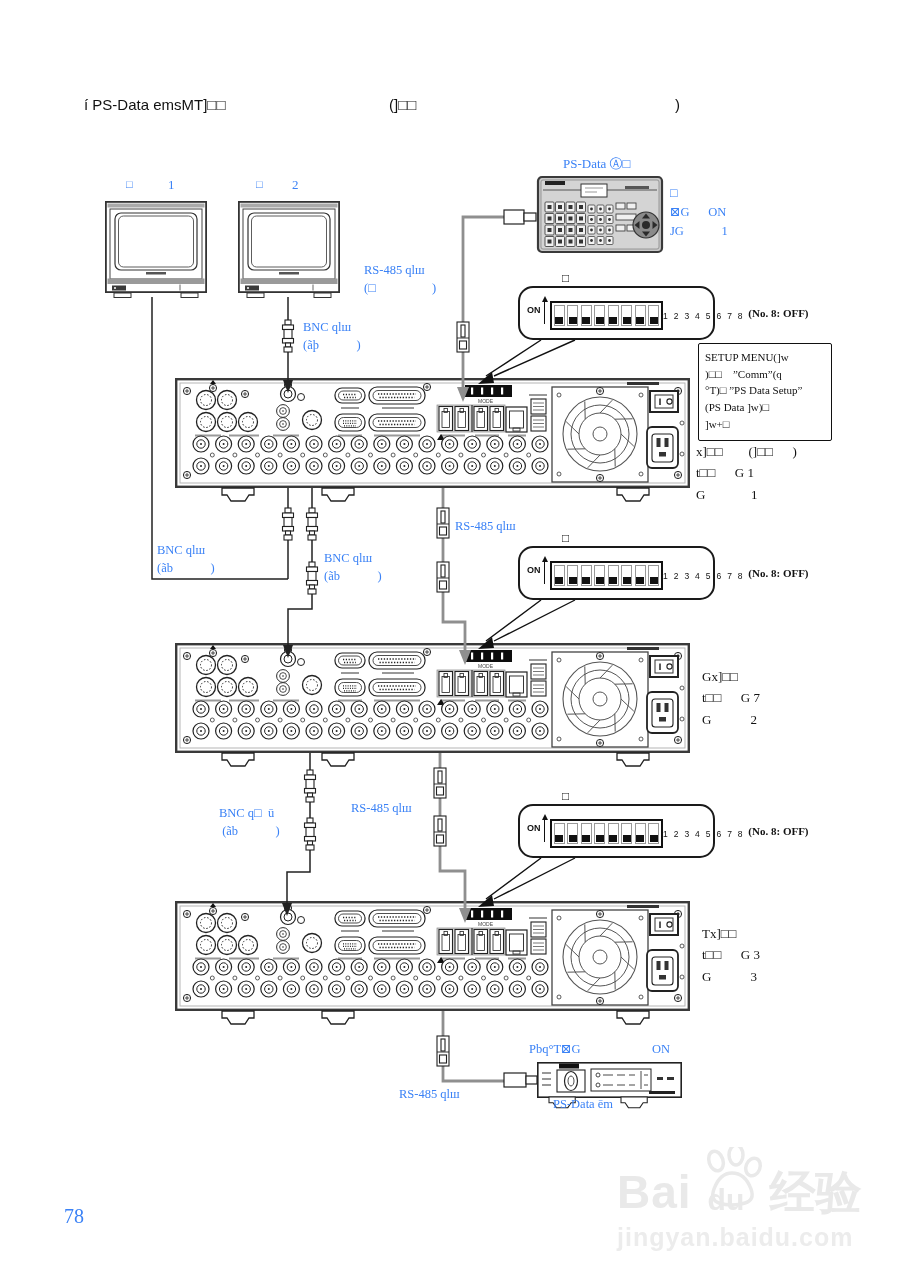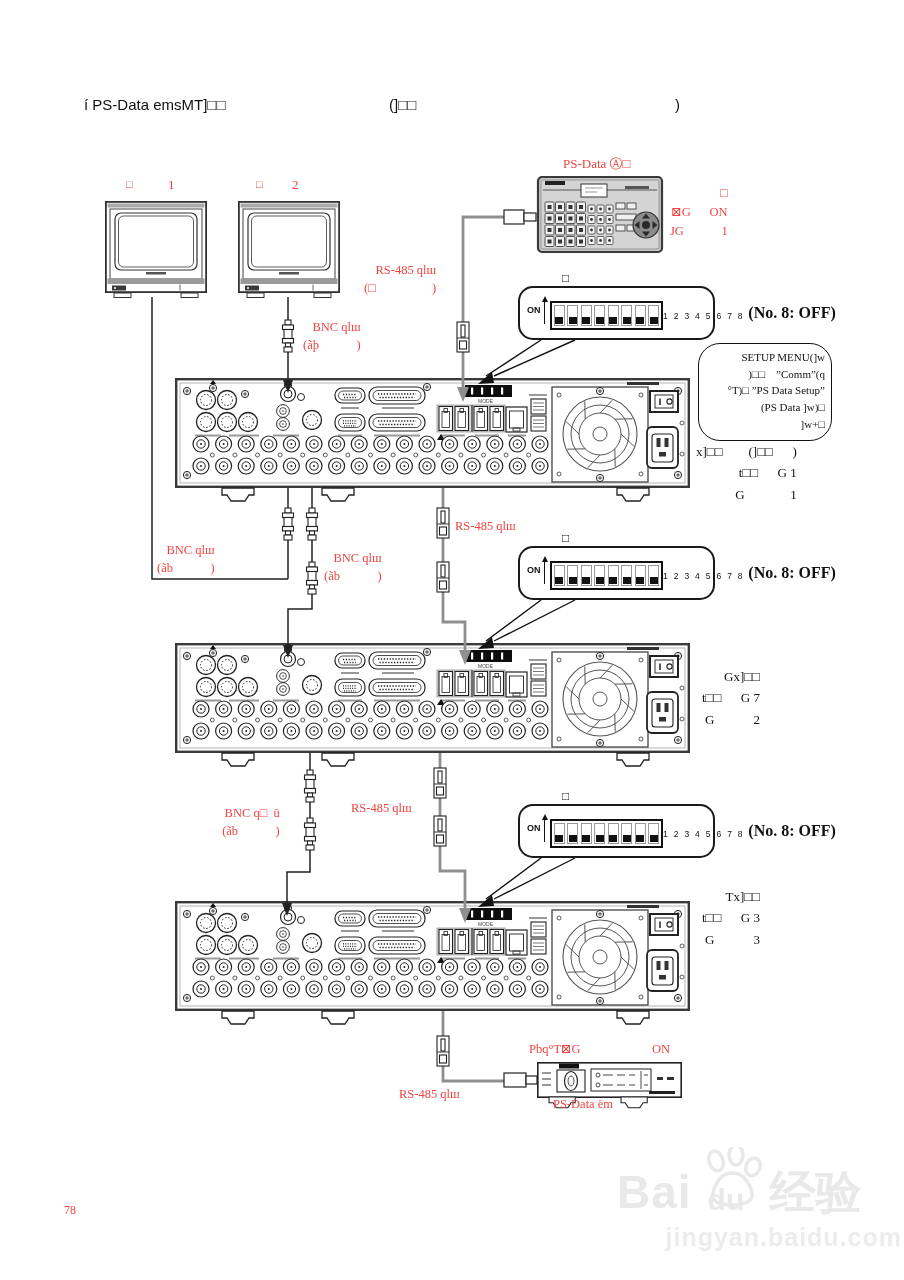--- a/index.html
+++ b/index.html
@@ -1,40 +1,40 @@
 <!DOCTYPE html>
 <html><head>
 <meta charset="utf-8">
 <style>
   html,body{margin:0;padding:0;background:#fff;}
   .page{position:relative;width:904px;height:1280px;background:#fff;overflow:hidden;
-        font-family:"Liberation Serif","DejaVu Serif",serif;color:#111;text-align:right;}
+        font-family:"Liberation Serif","DejaVu Serif",serif;color:#111;}
   .abs{position:absolute;}
-  .lbl{position:absolute;font-size:12.5px;line-height:1.45;white-space:pre;color:#ef4444;}
+  .lbl{position:absolute;font-size:12.5px;line-height:1.45;white-space:pre;color:#3b82f6;}
   .title{position:absolute;font-size:15px;font-family:"Liberation Sans","DejaVu Sans",sans-serif;}
   
   .dip{position:absolute;width:197px;height:54px;border:2.2px solid #1a1a1a;border-radius:15px;
        background:#fff;display:flex;align-items:center;box-sizing:border-box;padding:2px 4px 2px 7px;}
   .dip-on{display:flex;align-items:center;font-size:9px;font-weight:bold;
           font-family:"Liberation Sans","DejaVu Sans",sans-serif;margin-top:-6px;}
   .uparrow{display:inline-flex;flex-direction:column;align-items:center;margin:0 2px 0 1px;}
   .uparrow .tri{width:0;height:0;border-left:3.5px solid transparent;border-right:3.5px solid transparent;
                 border-bottom:6px solid #111;}
   .uparrow .stem{width:1.5px;height:22px;background:#111;}
   .dip-mid{display:flex;align-items:center;margin-top:5px;}
   .swblock{border:2px solid #111;background:#fff;display:flex;gap:2.5px;padding:2px;}
   .sw{width:9px;height:19px;border:1px solid #999;background:#fff;position:relative;}
   .sw::after{content:"";position:absolute;left:0.5px;right:0.5px;bottom:1px;height:7px;background:#111;}
   .nums{font-size:8.5px;letter-spacing:1.8px;margin-top:1px;white-space:pre;
         font-family:"Liberation Sans","DejaVu Sans",sans-serif;}
-  .dipnote{font-size:16px;font-weight:bold;white-space:nowrap;margin-left:4px;}
+  .dipnote{font-size:11px;font-weight:bold;white-space:nowrap;margin-left:4px;}
   .dipbox{position:absolute;font-size:12px;}
   
   .setupbox{position:absolute;left:698px;top:343px;width:134px;height:98px;border:1.7px solid #111;
-            border-radius:22px;box-sizing:border-box;padding:5px 6px;font-size:11px;line-height:1.52;
+            border-radius:2px;box-sizing:border-box;padding:5px 6px;font-size:11px;line-height:1.52;
             white-space:pre;background:#fff;}
   .racknote{position:absolute;font-size:13px;line-height:1.65;white-space:pre;}
   
   .wm{position:absolute;left:617px;top:1147px;width:285px;color:#e9e9e9;
       font-family:"Liberation Sans","DejaVu Sans",sans-serif;}
   .wm-row{display:flex;align-items:flex-end;}
   .wm-bai{font-size:46px;font-weight:bold;letter-spacing:1px;line-height:1;}
   .wm-pawwrap{position:relative;width:72px;height:68px;margin-left:2px;}
   .wm-du{position:absolute;left:14px;bottom:0;font-size:30px;font-weight:bold;line-height:1;}
   .wm-cn{font-size:46px;font-weight:bold;line-height:1;margin-left:4px;}
@@ -542,25 +542,25 @@
 )□□    ”Comm”(q
 °T)□ ”PS Data Setup”
 (PS Data ]w)□
 ]w+□</div>
 <div class="racknote" style="left:696px;top:441px">x]□□        (]□□      )
 t□□      G 1
 G              1</div>
 <div class="racknote" style="left:702px;top:666px">Gx]□□
 t□□      G 7
 G            2</div>
-<div class="racknote" style="left:702px;top:886px">Tx]□□
+<div class="racknote" style="left:702px;top:923px">Tx]□□
 t□□      G 3
 G            3</div>
 
-<span class="lbl" style="left:64px;top:1202px;font-size:12px">78</span>
+<span class="lbl" style="left:64px;top:1202px;font-size:20px">78</span>
 
 <div class="wm">
   <div class="wm-row">
     <span class="wm-bai">Bai</span>
     <span class="wm-pawwrap">
       <svg width="72" height="68" viewBox="0 0 72 68">
         <g fill="#fff" stroke="#e9e9e9" stroke-width="3.5">
           <ellipse cx="22" cy="14" rx="7" ry="10" transform="rotate(-18 22 14)"></ellipse>
           <ellipse cx="42" cy="8" rx="7" ry="10"></ellipse>
           <ellipse cx="59" cy="20" rx="7" ry="9" transform="rotate(22 59 20)"></ellipse>

